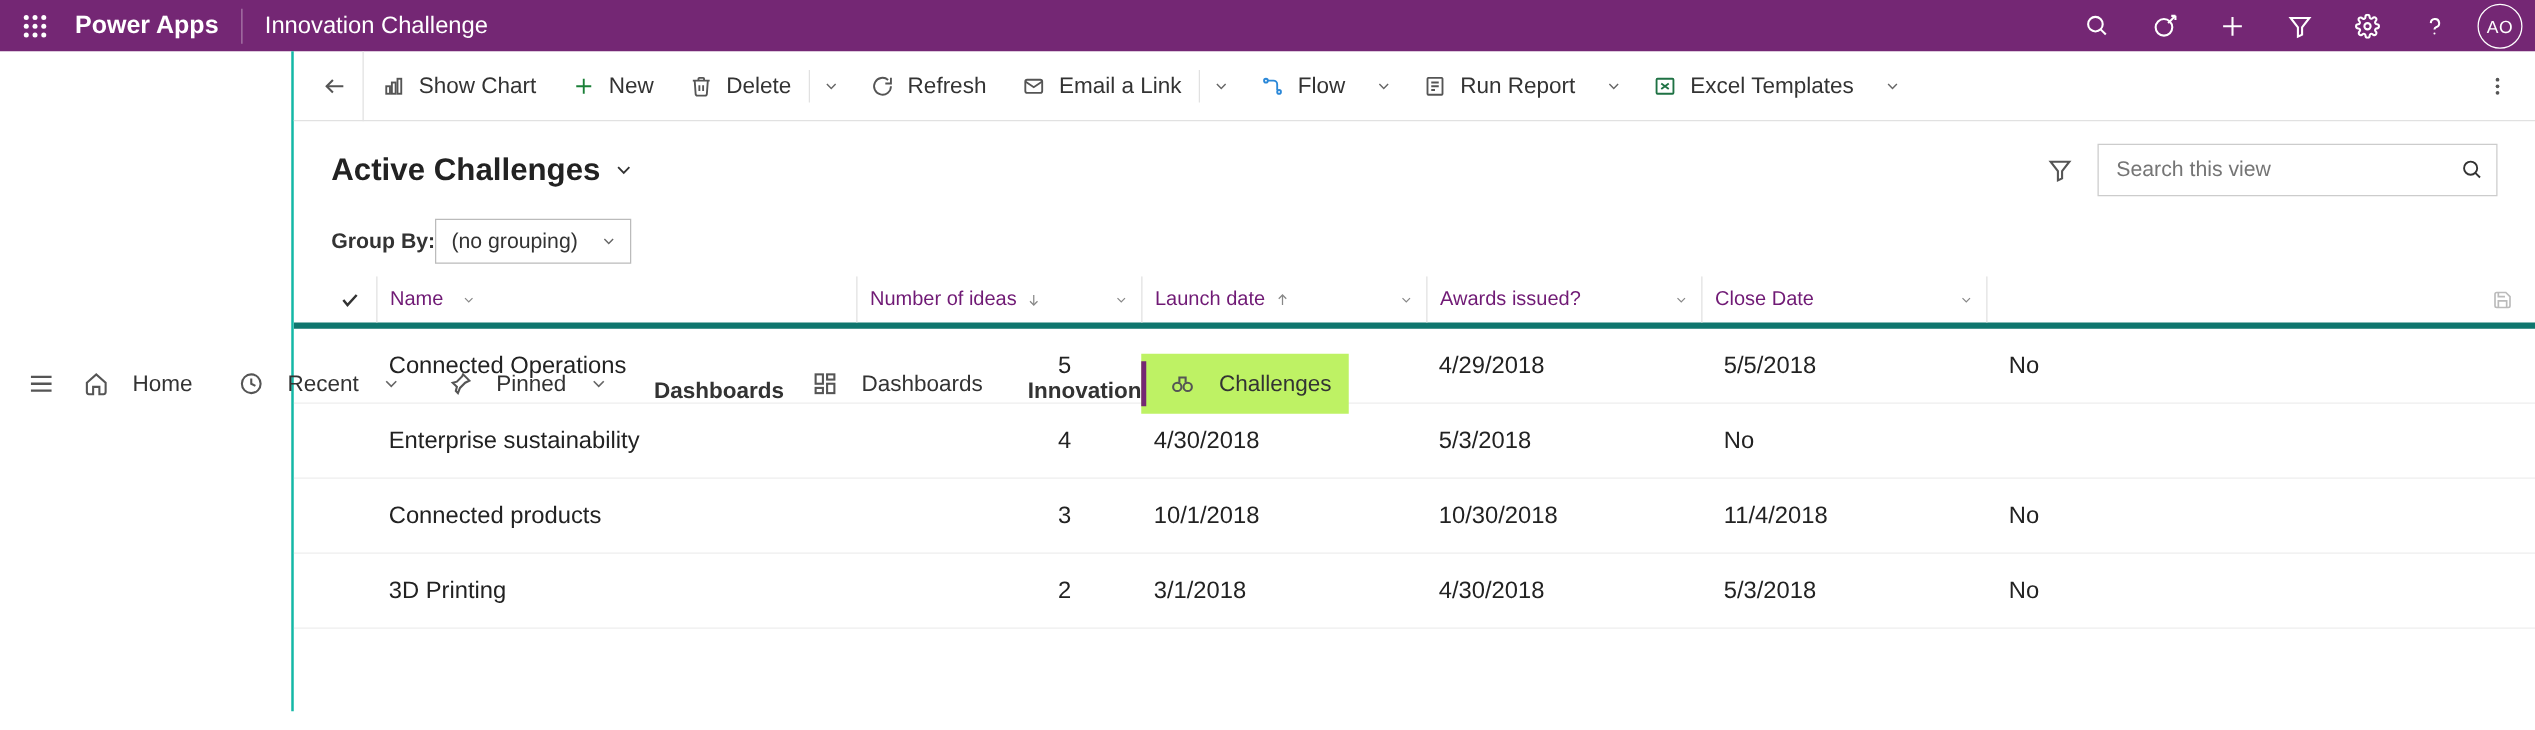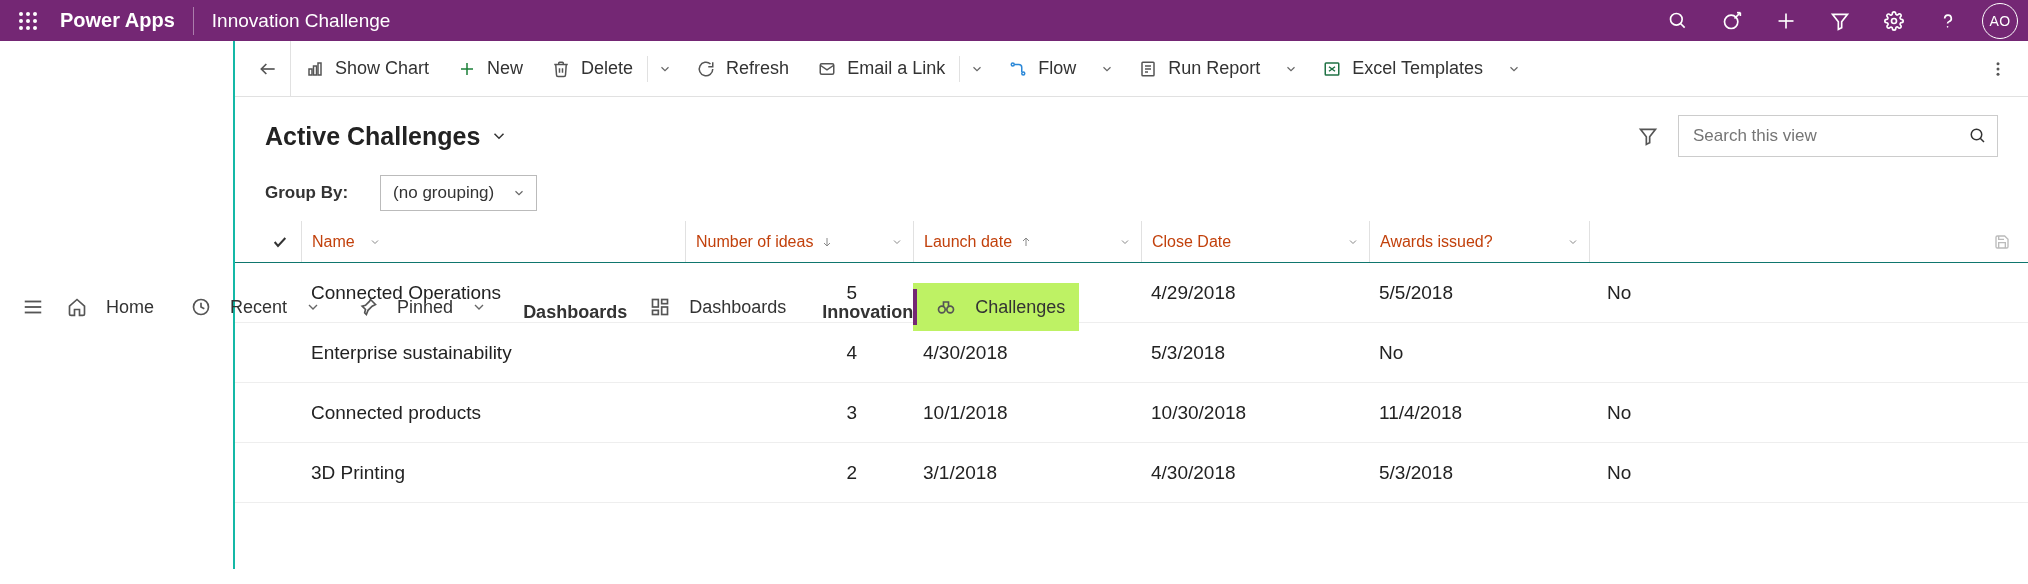--- a/index.html
+++ b/index.html
@@ -104,34 +104,34 @@
     display: flex; align-items: center; padding: 0 10px 0 14px;
     font-size: 17px; color: #666;
   }
   .search-box input {
     flex:1; border:none; outline:none; font-size:17px; color:#333;
   }
   .search-box .sicon { color:#333; }
 
   
   .groupby {
-    display: flex; align-items: center; gap: 32px;
+    display: flex; align-items: center; gap: 0;
     padding: 18px 30px 10px 30px; font-size: 17px; color:#333;
   }
   .group-select {
     height: 36px; border: 1px solid #bbb; padding: 0 10px 0 12px;
     display: flex; align-items: center; gap: 18px; cursor: pointer; font-size:17px; color:#333;
   }
 
   
   .table { flex:1; overflow:auto; }
   .thead {
     display:flex; align-items:center; height:42px;
-    border-bottom:1px solid #0f766e; padding: 0 0 0 24px;
-    font-size:16px; color:#c2410c;
+    border-bottom:5px solid #0f766e; padding: 0 0 0 24px;
+    font-size:16px; color:#701a75;
   }
   .th { display:flex; align-items:center; gap:8px; padding-right:10px; border-left:1px solid #e1e1e1; padding-left:10px; height:100%;}
   .th:first-of-type { border-left:none; padding-left:0;}
   .th .sort { color:#888; }
   .th .drop { color:#888; cursor:pointer; margin-left:auto;}
   .checkcol { width:42px; display:flex; justify-content:center; }
   .col-name { width:384px; }
   .col-num  { width:228px; }
   .col-launch { width:228px; }
   .col-accept { width:228px; }
@@ -487,30 +487,30 @@
                 <line x1="12" y1="20" x2="12" y2="4"></line>
                 <polyline points="6,10 12,4 18,10"></polyline>
               </svg>
           </span>
           <span class="drop">
             <svg width="12" height="12" viewBox="0 0 24 24" fill="none" stroke="#888" stroke-width="2">
                 <polyline points="6,9 12,15 18,9"></polyline>
               </svg>
           </span>
         </div>
+        <div class="th col-awards">
+          <span>Awards issued?</span>
+          <span class="drop">
+            <svg width="12" height="12" viewBox="0 0 24 24" fill="none" stroke="#888" stroke-width="2">
+                <polyline points="6,9 12,15 18,9"></polyline>
+              </svg>
+          </span>
+        </div>
         <div class="th col-close">
           <span>Close Date</span>
-          <span class="drop">
-            <svg width="12" height="12" viewBox="0 0 24 24" fill="none" stroke="#888" stroke-width="2">
-                <polyline points="6,9 12,15 18,9"></polyline>
-              </svg>
-          </span>
-        </div>
-        <div class="th col-awards">
-          <span>Awards issued?</span>
           <span class="drop">
             <svg width="12" height="12" viewBox="0 0 24 24" fill="none" stroke="#888" stroke-width="2">
                 <polyline points="6,9 12,15 18,9"></polyline>
               </svg>
           </span>
         </div>
         <div class="th col-actions" style="border-left:1px solid #e1e1e1; justify-content:flex-end;">
           <span style="color:#bbb;">
             <svg width="16" height="16" viewBox="0 0 24 24" fill="none" stroke="#bbb" stroke-width="2">
                 <path d="M19 21H5a2 2 0 0 1-2-2V5a2 2 0 0 1 2-2h11l5 5v11a2 2 0 0 1-2 2z"></path>

